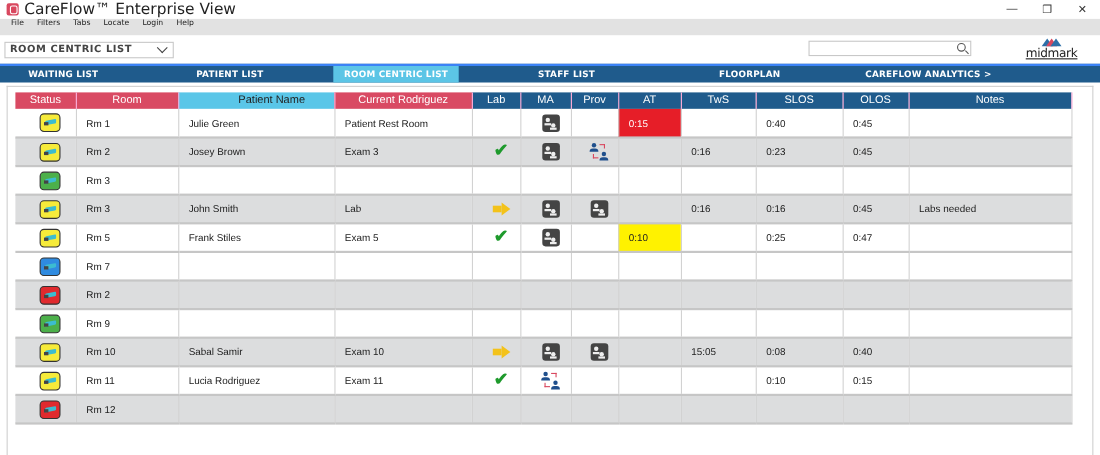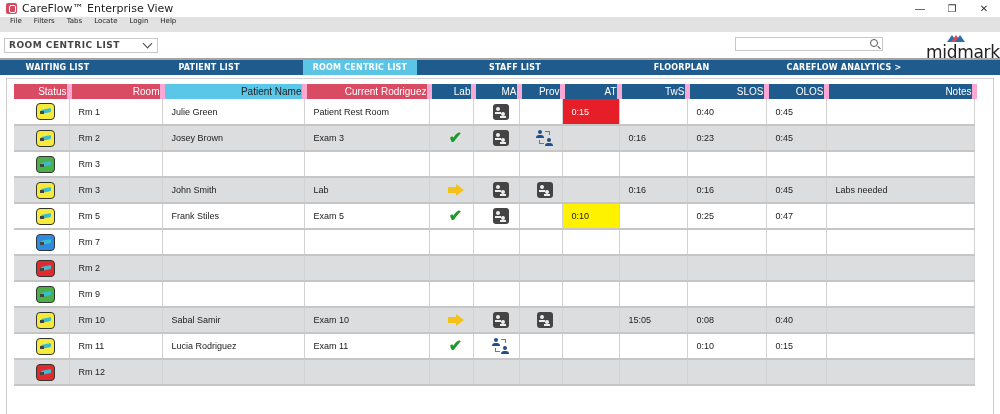--- a/index.html
+++ b/index.html
@@ -1,44 +1,44 @@
 <!DOCTYPE html>
 <html><head>
 <meta charset="utf-8">
 <style>
   * { box-sizing: border-box; margin: 0; padding: 0; }
   html, body { width: 1000px; height: 414px; overflow: hidden; background: #fff; font-family: "Liberation Sans", sans-serif; }
   .titlebar { height: 17px; display: flex; align-items: center; background: #fff; position: relative; }
   .app-icon { width: 11px; height: 11px; background: #d9485f; border-radius: 2px; margin-left: 6px; margin-right: 5px; display: inline-block; position: relative; }
   .app-icon::after { content: ""; position: absolute; left: 3px; top: 2px; width: 5px; height: 6px; border: 1px solid #fff; border-radius: 2px; }
-  .title-text { font-size: 11px; color: #222; font-family: "DejaVu Sans", sans-serif; }
+  .title-text { font-size: 14px; color: #222; font-family: "DejaVu Sans", sans-serif; }
   .win-controls { position: absolute; right: 0; top: 0; height: 17px; display: flex; }
   .win-btn { width: 32px; height: 17px; display: flex; align-items: center; justify-content: center; font-size: 10px; color: #333; }
   .menubar { height: 15px; background: #e2e2e2; display: flex; padding-left: 4px; }
   .menu-item { font-size: 7px; color: #222; padding: 0 6px; font-family: "DejaVu Sans", sans-serif; }
   .toolbar { height: 26px; display: flex; align-items: center; position: relative; }
   .view-select { margin-left: 4px; width: 154px; height: 15px; border: 1px solid #c8c8c8; background: #fff; display: flex; align-items: center; justify-content: space-between; padding: 0 4px; }
   .view-select span { font-size: 9px; font-weight: bold; color: #444; letter-spacing: 0.5px; font-family: "DejaVu Sans", sans-serif; }
   .chev { width: 7px; height: 7px; border-right: 1.3px solid #444; border-bottom: 1.3px solid #444; transform: rotate(45deg); margin-top: -4px; margin-right: 2px; }
   .search { position: absolute; left: 735px; top: 5px; width: 148px; height: 14px; border: 1px solid #c8c8c8; background: #fff; }
   .search-icon { position: absolute; right: 4px; top: 1px; width: 8px; height: 8px; border: 1.2px solid #555; border-radius: 50%; }
   .search-icon::after { content: ""; position: absolute; width: 4px; height: 1.2px; background: #555; right: -4px; bottom: -2px; transform: rotate(45deg); }
   .logo { position: absolute; left: 926px; top: 3px; width: 60px; height: 22px; text-align: center; }
   .logo-mark { display: block; height: 8px; position: relative; margin: 0 auto; width: 18px; }
   .logo-mark i { position: absolute; width: 0; height: 0; border-left: 5px solid transparent; border-right: 5px solid transparent; border-bottom: 7px solid #d9485f; top: 0; }
   .logo-mark i:nth-child(1) { left: 0; border-bottom-color: #2d6fa8; }
   .logo-mark i:nth-child(2) { left: 4px; border-bottom-color: #d9485f; }
   .logo-mark i:nth-child(3) { left: 8px; border-bottom-color: #2d6fa8; }
-  .logo-text { font-size: 17px; color: #222; font-family: "DejaVu Sans", sans-serif; letter-spacing: -0.3px; display: block; margin-top: -1px; }
-  .navbar { height: 17px; background: #1f5b8c; border-top: 2px solid #a3a3a3; display: flex; align-items: stretch; }
+  .logo-text { font-size: 11px; color: #222; font-family: "DejaVu Sans", sans-serif; letter-spacing: -0.3px; display: block; margin-top: -1px; text-decoration: underline; }
+  .navbar { height: 17px; background: #1f5b8c; border-top: 2px solid #3b82f6; display: flex; align-items: stretch; }
   .nav-tab { font-size: 8px; font-weight: bold; color: #fff; display: flex; align-items: center; justify-content: center; font-family: "DejaVu Sans", sans-serif; letter-spacing: 0.2px; }
   .nav-tab.active { background: #5cc5e6; }
   .content { position: absolute; top: 78px; left: 6px; width: 988px; height: 336px; border: 1px solid #cfcfcf; border-bottom: none; background: #fff; }
   table.grid { position: absolute; left: 7px; top: 5px; width: 960px; border-collapse: collapse; table-layout: fixed; }
-  table.grid th { height: 15px; font-size: 10px; font-weight: normal; color: #fff; border-right: 5px solid #f9a8d4; text-align: right; margin-left: 25px; }
+  table.grid th { height: 15px; font-size: 10px; font-weight: normal; color: #fff; border-right: 1px solid #f9a8d4; text-align: center; margin-left: 25px; }
   th.h-red { background: #d94a63; }
   th.h-cyan { background: #5ac6e8; color: #222 !important; padding-left: 28px; }
   th.h-blue { background: #1f5b8c; }
   table.grid td { height: 26px; font-size: 9px; color: #222; border-right: 1px solid #d2d2d2; border-bottom: 2px solid #c6c6c6; padding-left: 9px; white-space: nowrap; }
   tr.odd td { background: #fff; }
   tr.even td { background: #dcddde; }
   td.center { text-align: center; padding-left: 0; }
   td.at-red { background: #e61e28 !important; color: #fff !important; }
   td.at-yellow { background: #fff200 !important; }
   .status-icon { display: inline-block; width: 19px; height: 17px; border-radius: 4px; border: 1.5px solid #333; position: relative; vertical-align: middle; }

